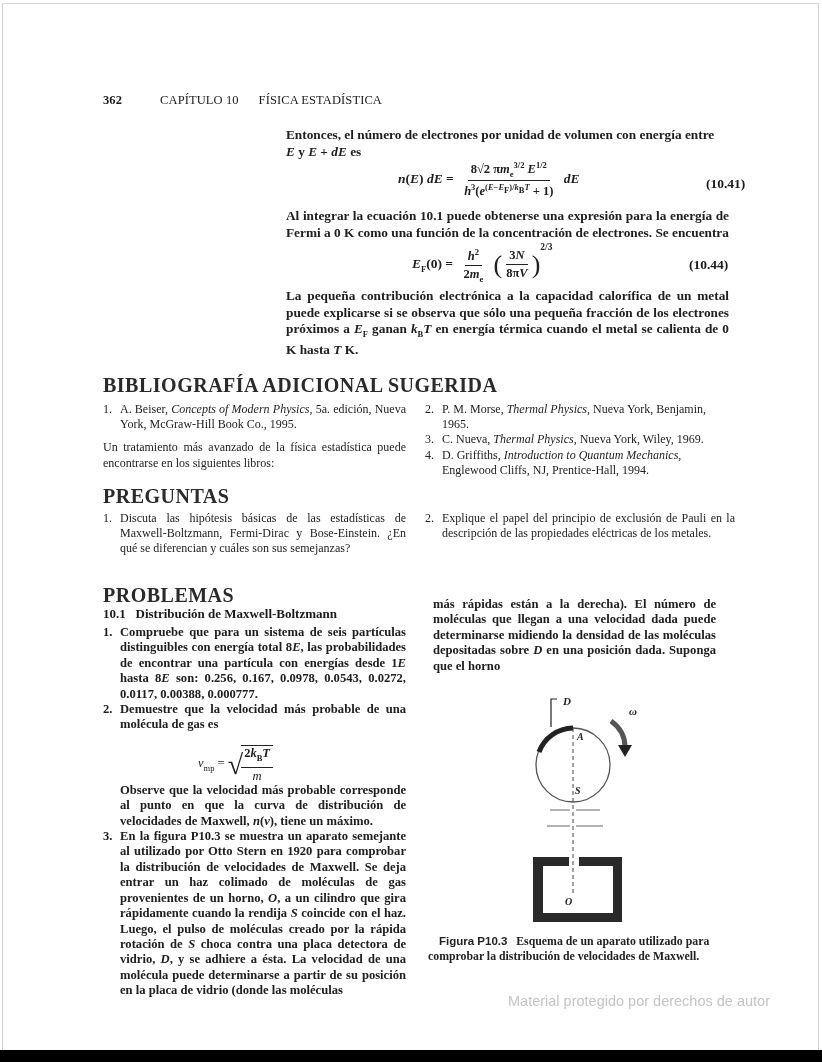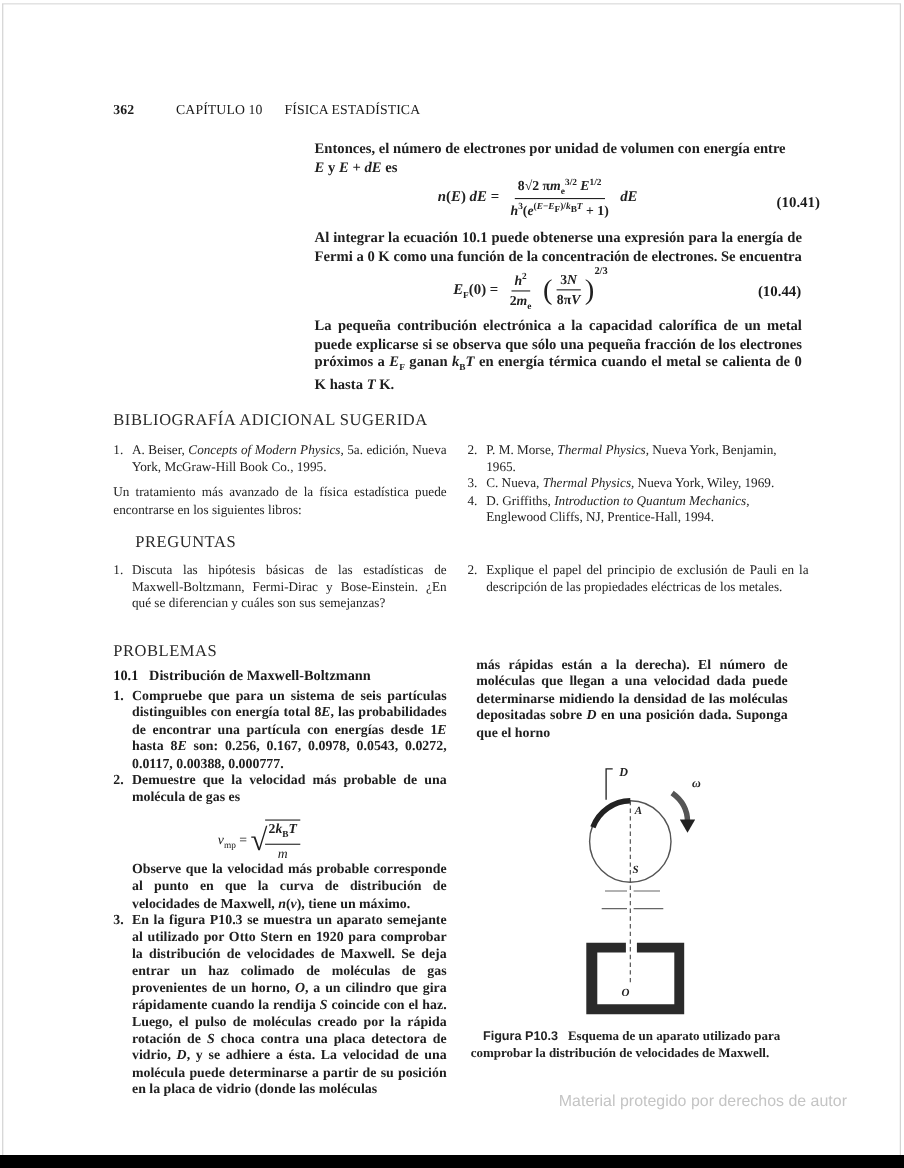--- a/index.html
+++ b/index.html
@@ -12,21 +12,21 @@
   .runhead { left:103px; top:93px; font-size:12.5px; letter-spacing:0.1px; }
   .runhead .pn { font-weight:bold; margin-right:38px; }
   .runhead .ch { margin-right:20px; }
   .body-text { font-size:13.3px; line-height:16.6px; font-weight:bold; color:#202020; text-align:justify; }
   .eq { font-size:13.5px; font-weight:bold; color:#202020; }
   .eqnum { font-size:13.5px; font-weight:bold; }
   .frac { display:inline-flex; flex-direction:column; align-items:center; vertical-align:middle; margin:0 4px; }
   .frac .num { border-bottom:1px solid #222; padding:0 3px 1px; font-size:12.5px; }
   .frac .den { padding:1px 3px 0; font-size:12.5px; }
   sup, sub { font-size:8.5px; }
-  .section-h { font-size:15px; font-weight:normal; letter-spacing:0.5px; color:#2a2a2a; }
+  .section-h { font-size:20px; font-weight:bold; letter-spacing:0.5px; color:#2a2a2a; }
   .small { font-size:12px; line-height:15.2px; color:#222; text-align:justify; }
   .item { position:relative; padding-left:17px; }
   .item .n { position:absolute; left:0; top:0; }
   .prob-text { font-size:12.6px; line-height:15.4px; font-weight:bold; color:#202020; text-align:justify; }
   .subsec { font-size:13px; font-weight:bold; }
   .caption { font-size:11.8px; line-height:15px; font-weight:bold; color:#222; }
   .watermark { font-family:"Liberation Sans","DejaVu Sans",sans-serif; font-size:14.5px; color:#c4c4c4; }
   i { font-style:italic; }
 </style>
 </head>
@@ -90,21 +90,21 @@
   <div class="item">
     <span class="n">3.</span>
     <span>C. Nueva, </span><i>Thermal Physics,</i><span> Nueva York, Wiley, 1969.</span>
   </div>
   <div class="item">
     <span class="n">4.</span>
     <span>D. Griffiths, </span><i>Introduction to Quantum Mechanics,</i><span> Englewood Cliffs, NJ, Prentice-Hall, 1994.</span>
   </div>
 </div>
 
-<div class="abs section-h" style="left:103px; top:485px;margin-left:20px;">PREGUNTAS</div>
+<div class="abs section-h" style="left:103px; top:485px;">PREGUNTAS</div>
 
 <div class="abs small" style="left:103px; top:511px; width:303px;">
   <div class="item">
     <span class="n">1.</span>
     <span>Discuta las hipótesis básicas de las estadísticas de Maxwell-Boltzmann, Fermi-Dirac y Bose-Einstein. ¿En qué se diferencian y cuáles son sus semejanzas?</span>
   </div>
 </div>
 <div class="abs small" style="left:425px; top:511px; width:310px;">
   <div class="item">
     <span class="n">2.</span>

